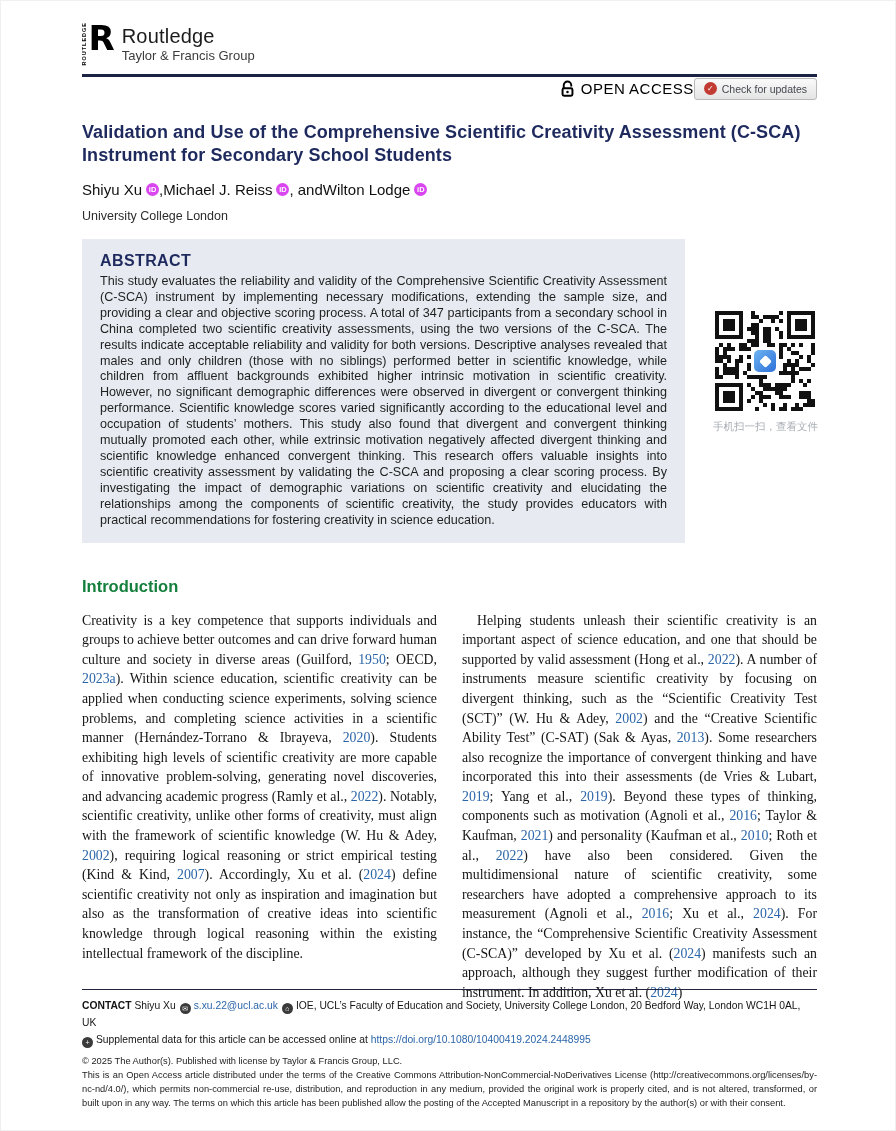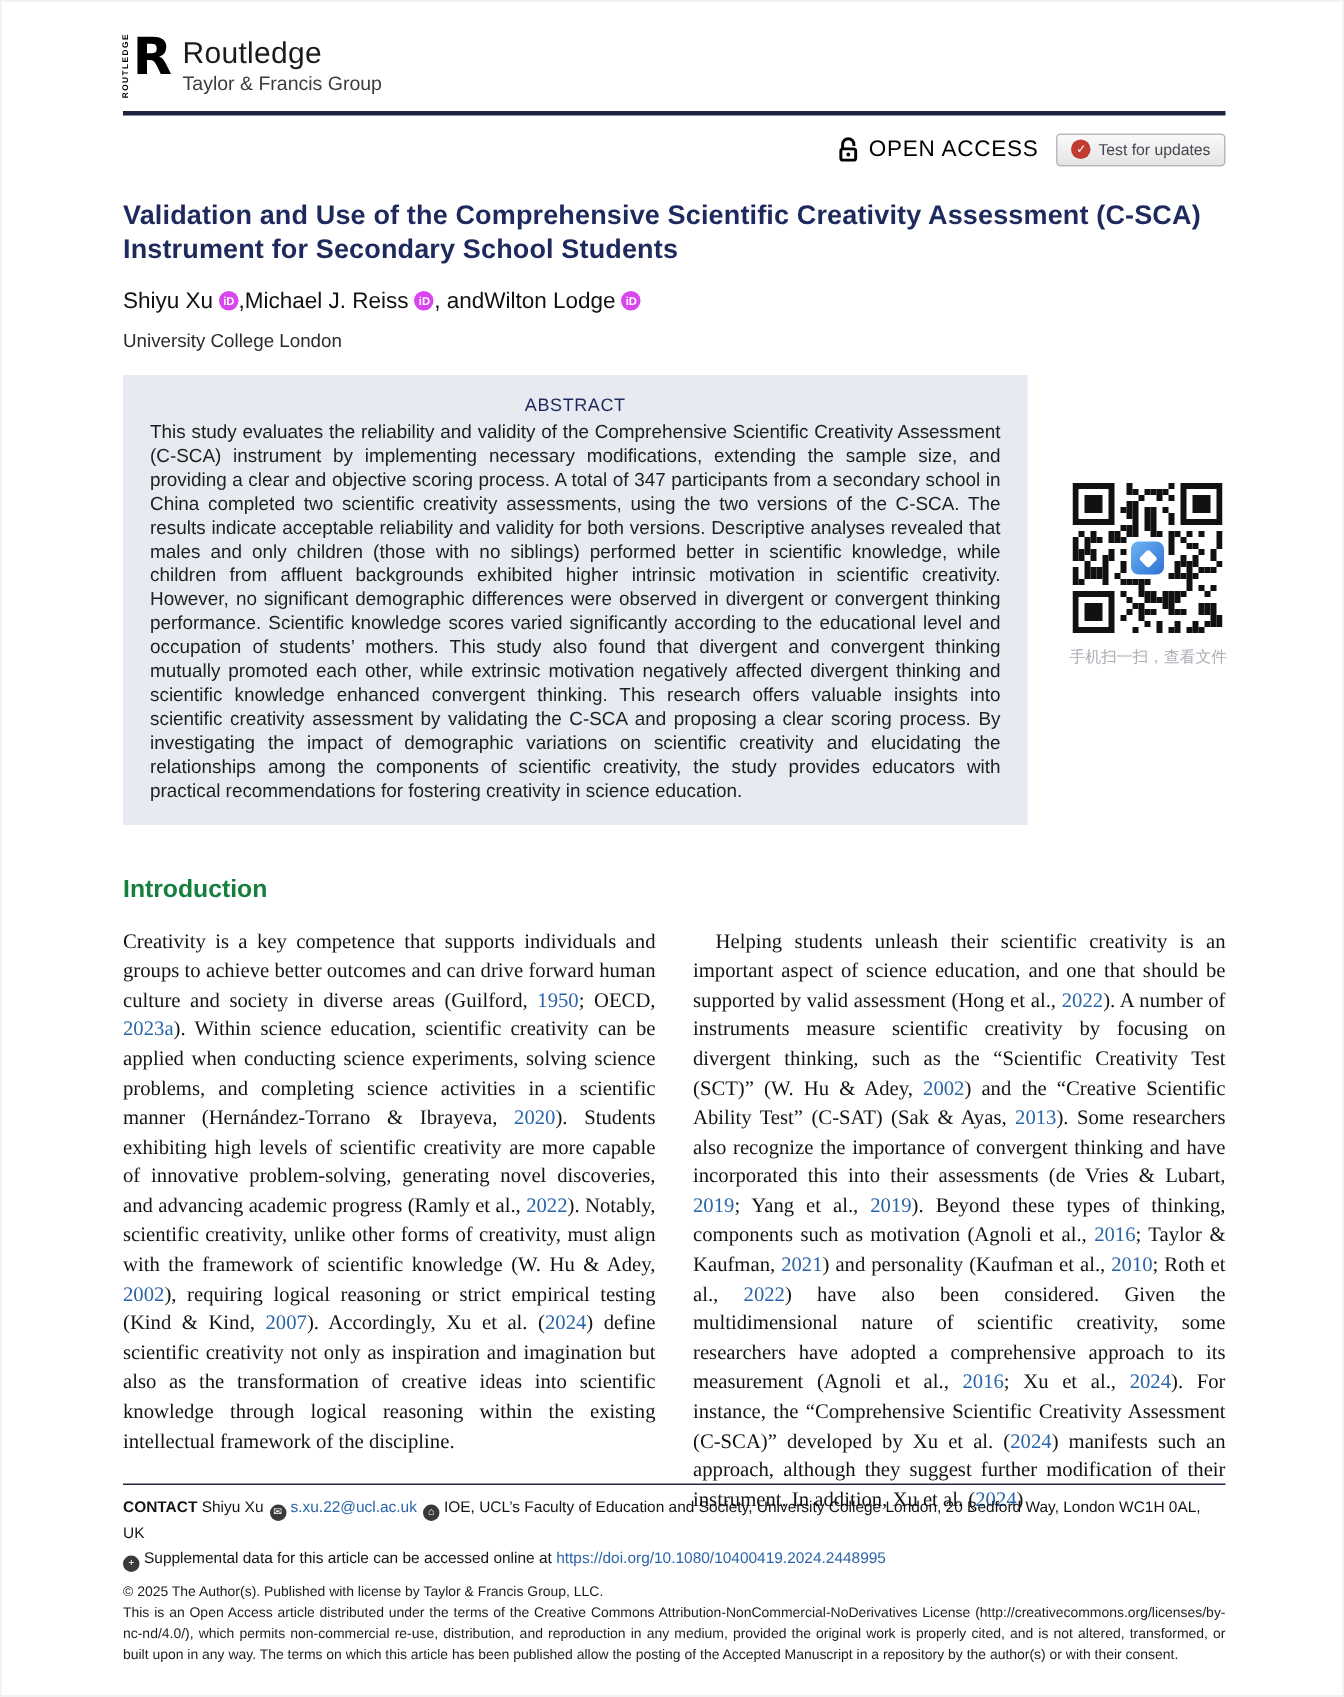--- a/index.html
+++ b/index.html
@@ -20,38 +20,38 @@
   .brand-vert {
     writing-mode:vertical-rl; transform:rotate(180deg);
     font-size:5.5px; font-weight:700; letter-spacing:1px; color:#000;
     line-height:1; margin-right:1px;
   }
   .brand-R { font-size:34px; font-weight:800; color:#000; line-height:0.95; font-family:"DejaVu Sans", sans-serif; }
   .brand-text .bn { font-size:20px; color:#1b1b1b; letter-spacing:0.2px; }
   .brand-text .bt { font-size:13px; color:#3c3c3c; }
   .rule-navy { border:0; height:3px; background:#1c2342; margin-top:8px; }
   
-  .access-row { display:flex; justify-content:flex-end; align-items:center; gap:12px; margin-top:11px; height:24px; }
+  .access-row { display:flex; justify-content:flex-end; align-items:center; height:24px; }
   .oa { display:flex; align-items:center; gap:6px; font-size:15px; letter-spacing:0.5px; color:#000; font-weight:500; }
   .updates-badge {
     display:flex; align-items:center; gap:5px; height:22px; padding:0 9px;
     border:1px solid #b9b9b9; border-radius:3px;
     background:linear-gradient(#fafafa,#e4e4e4); cursor:pointer;
   }
   .updates-badge .cm { width:13px; height:13px; border-radius:50%; background:#c13b33; color:#fff; font-size:8px; line-height:13px; text-align:center; }
   .updates-badge .lbl { font-size:10.5px; color:#44474f; }
   
   .title { margin-top:20px; font-size:18px; font-weight:700; color:#1e2a5e; line-height:1.32; letter-spacing:0.1px; }
   .byline { margin-top:13px; font-size:15px; color:#111; display:flex; align-items:center; flex-wrap:wrap; }
   .orcid { display:inline-block; width:13px; height:13px; border-radius:50%; background:#d946ef; color:#fff; font-size:7.5px; font-weight:700; line-height:13px; text-align:center; margin-left:4px; vertical-align:-2px; cursor:pointer; }
   .affil { margin-top:11px; font-size:12.5px; color:#2c2c2c; }
   
   .abs-row { display:flex; margin-top:16px; }
   .abs-box { width:603px; background:#e7ebf1; padding:13px 18px 14px 18px; }
-  .abs-label { font-size:12px; font-weight:400; color:#1e2a5e; letter-spacing:0.4px; margin-bottom:4px;text-align:center; }
+  .abs-label { font-size:16px; font-weight:700; color:#1e2a5e; letter-spacing:0.4px; margin-bottom:4px; }
   .abs-text { font-size:12.6px; line-height:15.9px; color:#1f1f1f; text-align:justify; }
   .qr-side { flex:1; display:flex; flex-direction:column; align-items:flex-end; padding-top:72px; }
   .qr-wrap { width:104px; text-align:center; }
   .qr-box { position:relative; width:100px; height:100px; margin:0 auto; }
   .qr-box svg { display:block; }
   .qr-center {
     position:absolute; left:39px; top:39px; width:22px; height:22px; border-radius:5px;
     background:linear-gradient(135deg,#6db5f2,#2e6fd8); display:flex; align-items:center; justify-content:center;
   }
   .qr-center .gem { width:9px; height:9px; background:#fff; transform:rotate(45deg); border-radius:2px; }
@@ -96,21 +96,21 @@
     <div class="oa">
       <svg class="oa-svg" width="15" height="18" viewBox="0 0 20 24">
         <path d="M5 11 V7 a5 5 0 0 1 10 0 v1.5" fill="none" stroke="#000" stroke-width="2.6"></path>
         <rect x="3.4" y="11" width="13.2" height="10" rx="2" fill="none" stroke="#000" stroke-width="2.6"></rect>
         <circle cx="10" cy="16" r="1.7" fill="#000"></circle>
       </svg>
       <span>OPEN ACCESS</span>
     </div>
     <div class="updates-badge">
       <span class="cm">✓</span>
-      <span class="lbl">Test for updates</span>
+      <span class="lbl">Check for updates</span>
     </div>
   </div>
 
   <div class="title">Validation and Use of the Comprehensive Scientific Creativity Assessment (C-SCA) Instrument for Secondary School Students</div>
   <div class="byline">
     <span>Shiyu Xu</span>
       <span class="orcid">iD</span>
       <span>, </span>
     <span>Michael J. Reiss</span>
       <span class="orcid">iD</span>

